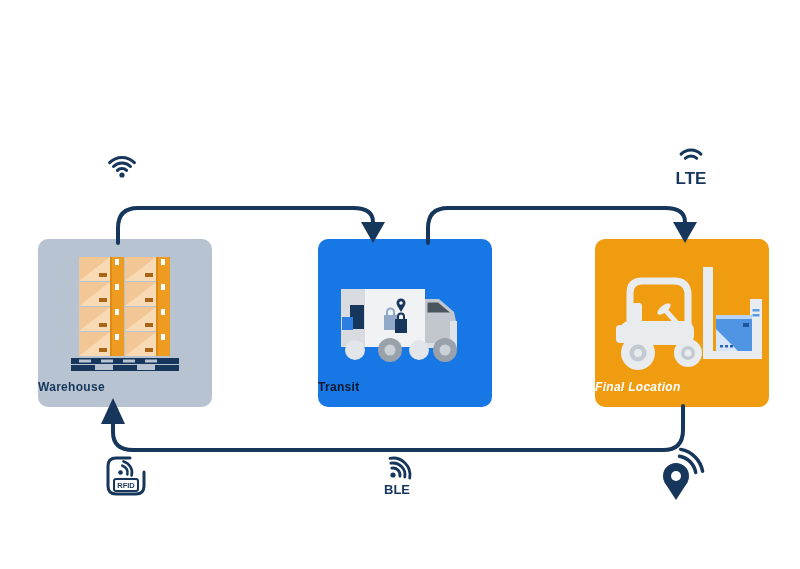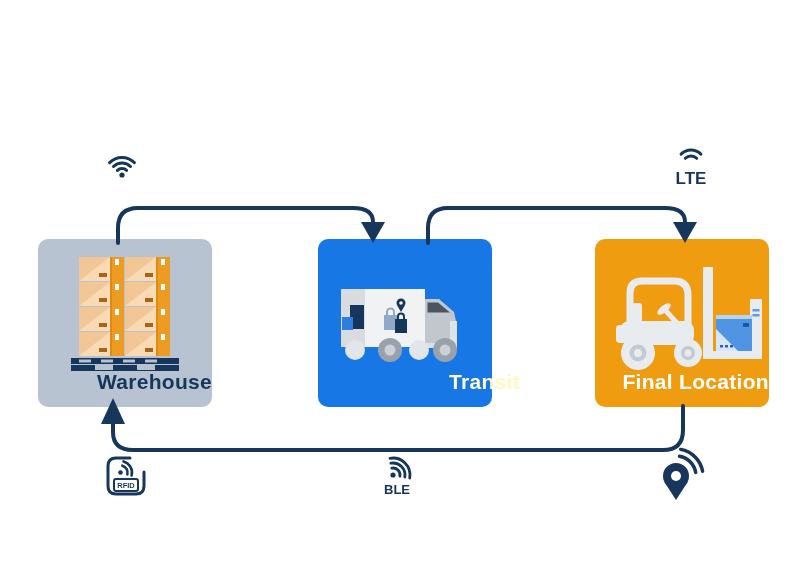--- a/index.html
+++ b/index.html
@@ -10,28 +10,28 @@
   .abs{position:absolute;}
   #title{
     top:84px;left:0;width:800px;text-align:center;
     font-size:34px;font-weight:bold;color:#16365c;letter-spacing:.5px;
   }
   .stage{
     width:174px;height:168px;border-radius:10px;top:239px;z-index:1;
   }
   .stage .illus{position:absolute;left:50%;transform:translateX(-50%);}
   .stage .label{
-    position:absolute;bottom:13px;left:0;width:100%;text-align:right;
-    font-size:21px;font-weight:bold;letter-spacing:.3px;
+    position:absolute;bottom:13px;left:0;width:100%;text-align:left;
+    font-size:12px;font-weight:bold;letter-spacing:.3px;
   }
   #stage-warehouse{left:38px;background:#b7c3d0;}
   #stage-warehouse .label{color:#16365c;}
   #stage-transit{left:318px;background:#1777e5;}
-  #stage-transit .label{color:#fef9c3;padding-left:28px;}
-  #stage-final{left:595px;background:#f09c11;}
+  #stage-transit .label{color:#0f172a;}
+  #stage-final{left:595px;background:#f09c11;font-style:italic;}
   #stage-final .label{color:#ffffff;}
   #connectors{left:0;top:0;z-index:2;}
   .techlabel{fill:#16365c;font-family:"Liberation Sans",sans-serif;font-weight:bold;}
   .icon{z-index:3;}
 </style>
 </head>
 <body>
 
 <div id="canvas">
 

